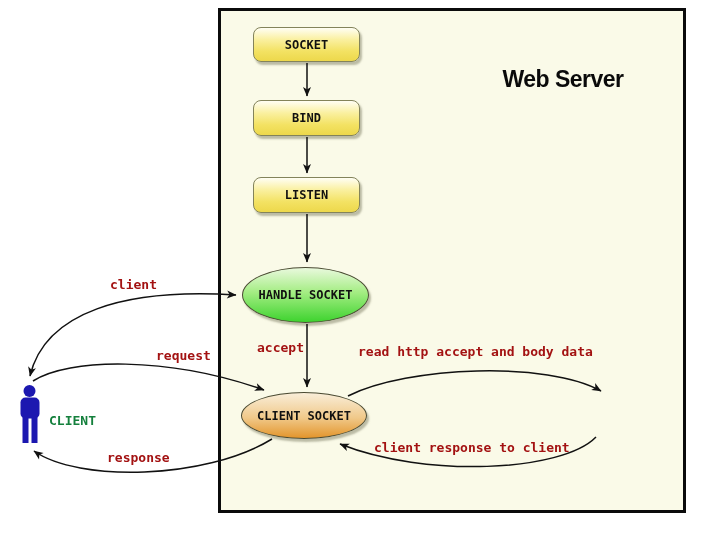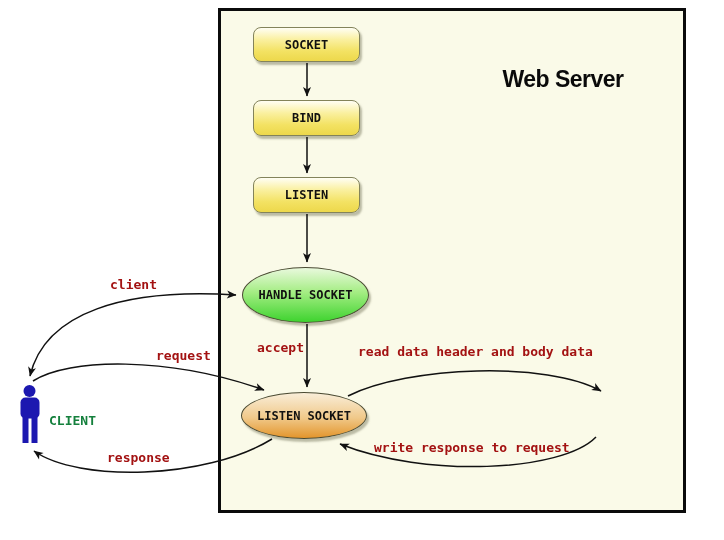--- a/index.html
+++ b/index.html
@@ -54,39 +54,39 @@
   <div id="node-bind" class="node rectnode">
     <span>BIND</span>
   </div>
   <div id="node-listen" class="node rectnode">
     <span>LISTEN</span>
   </div>
   <div id="node-listen-socket" class="node ellipsenode greennode">
     <span>HANDLE SOCKET</span>
   </div>
   <div id="node-client-socket" class="node ellipsenode orangenode">
-    <span>LISTEN SOCKET</span>
+    <span>CLIENT SOCKET</span>
   </div>
 
   <svg id="client-figure" width="28" height="62" viewBox="0 0 28 62">
     <g fill="#1c18b0">
       <circle cx="13.5" cy="7" r="6"></circle>
       <rect x="4.5" y="13.5" width="19" height="21" rx="5"></rect>
       <rect x="6.5" y="32" width="6" height="27"></rect>
       <rect x="15.5" y="32" width="6" height="27"></rect>
     </g>
   </svg>
   <div id="client-label">CLIENT</div>
 
   <div id="lbl-connect" class="edge-label">client</div>
   <div id="lbl-request" class="edge-label">request</div>
   <div id="lbl-response" class="edge-label">response</div>
   <div id="lbl-accept" class="edge-label">accept</div>
-  <div id="lbl-read" class="edge-label">read data header and body data</div>
-  <div id="lbl-write" class="edge-label">write response to request</div>
+  <div id="lbl-read" class="edge-label">read http accept and body data</div>
+  <div id="lbl-write" class="edge-label">client response to client</div>
 
   <svg id="arrows" width="724" height="540" viewBox="0 0 724 540">
     <defs>
       <marker id="mEnd" markerUnits="userSpaceOnUse" markerWidth="12" markerHeight="10" refX="9.5" refY="4.5" orient="auto">
         <path d="M0.5,0.5 L10,4.5 L0.5,8.5 L3,4.5 z" fill="#111"></path>
       </marker>
       <marker id="mStart" markerUnits="userSpaceOnUse" markerWidth="12" markerHeight="10" refX="9.5" refY="4.5" orient="auto-start-reverse">
         <path d="M0.5,0.5 L10,4.5 L0.5,8.5 L3,4.5 z" fill="#111"></path>
       </marker>
     </defs>

